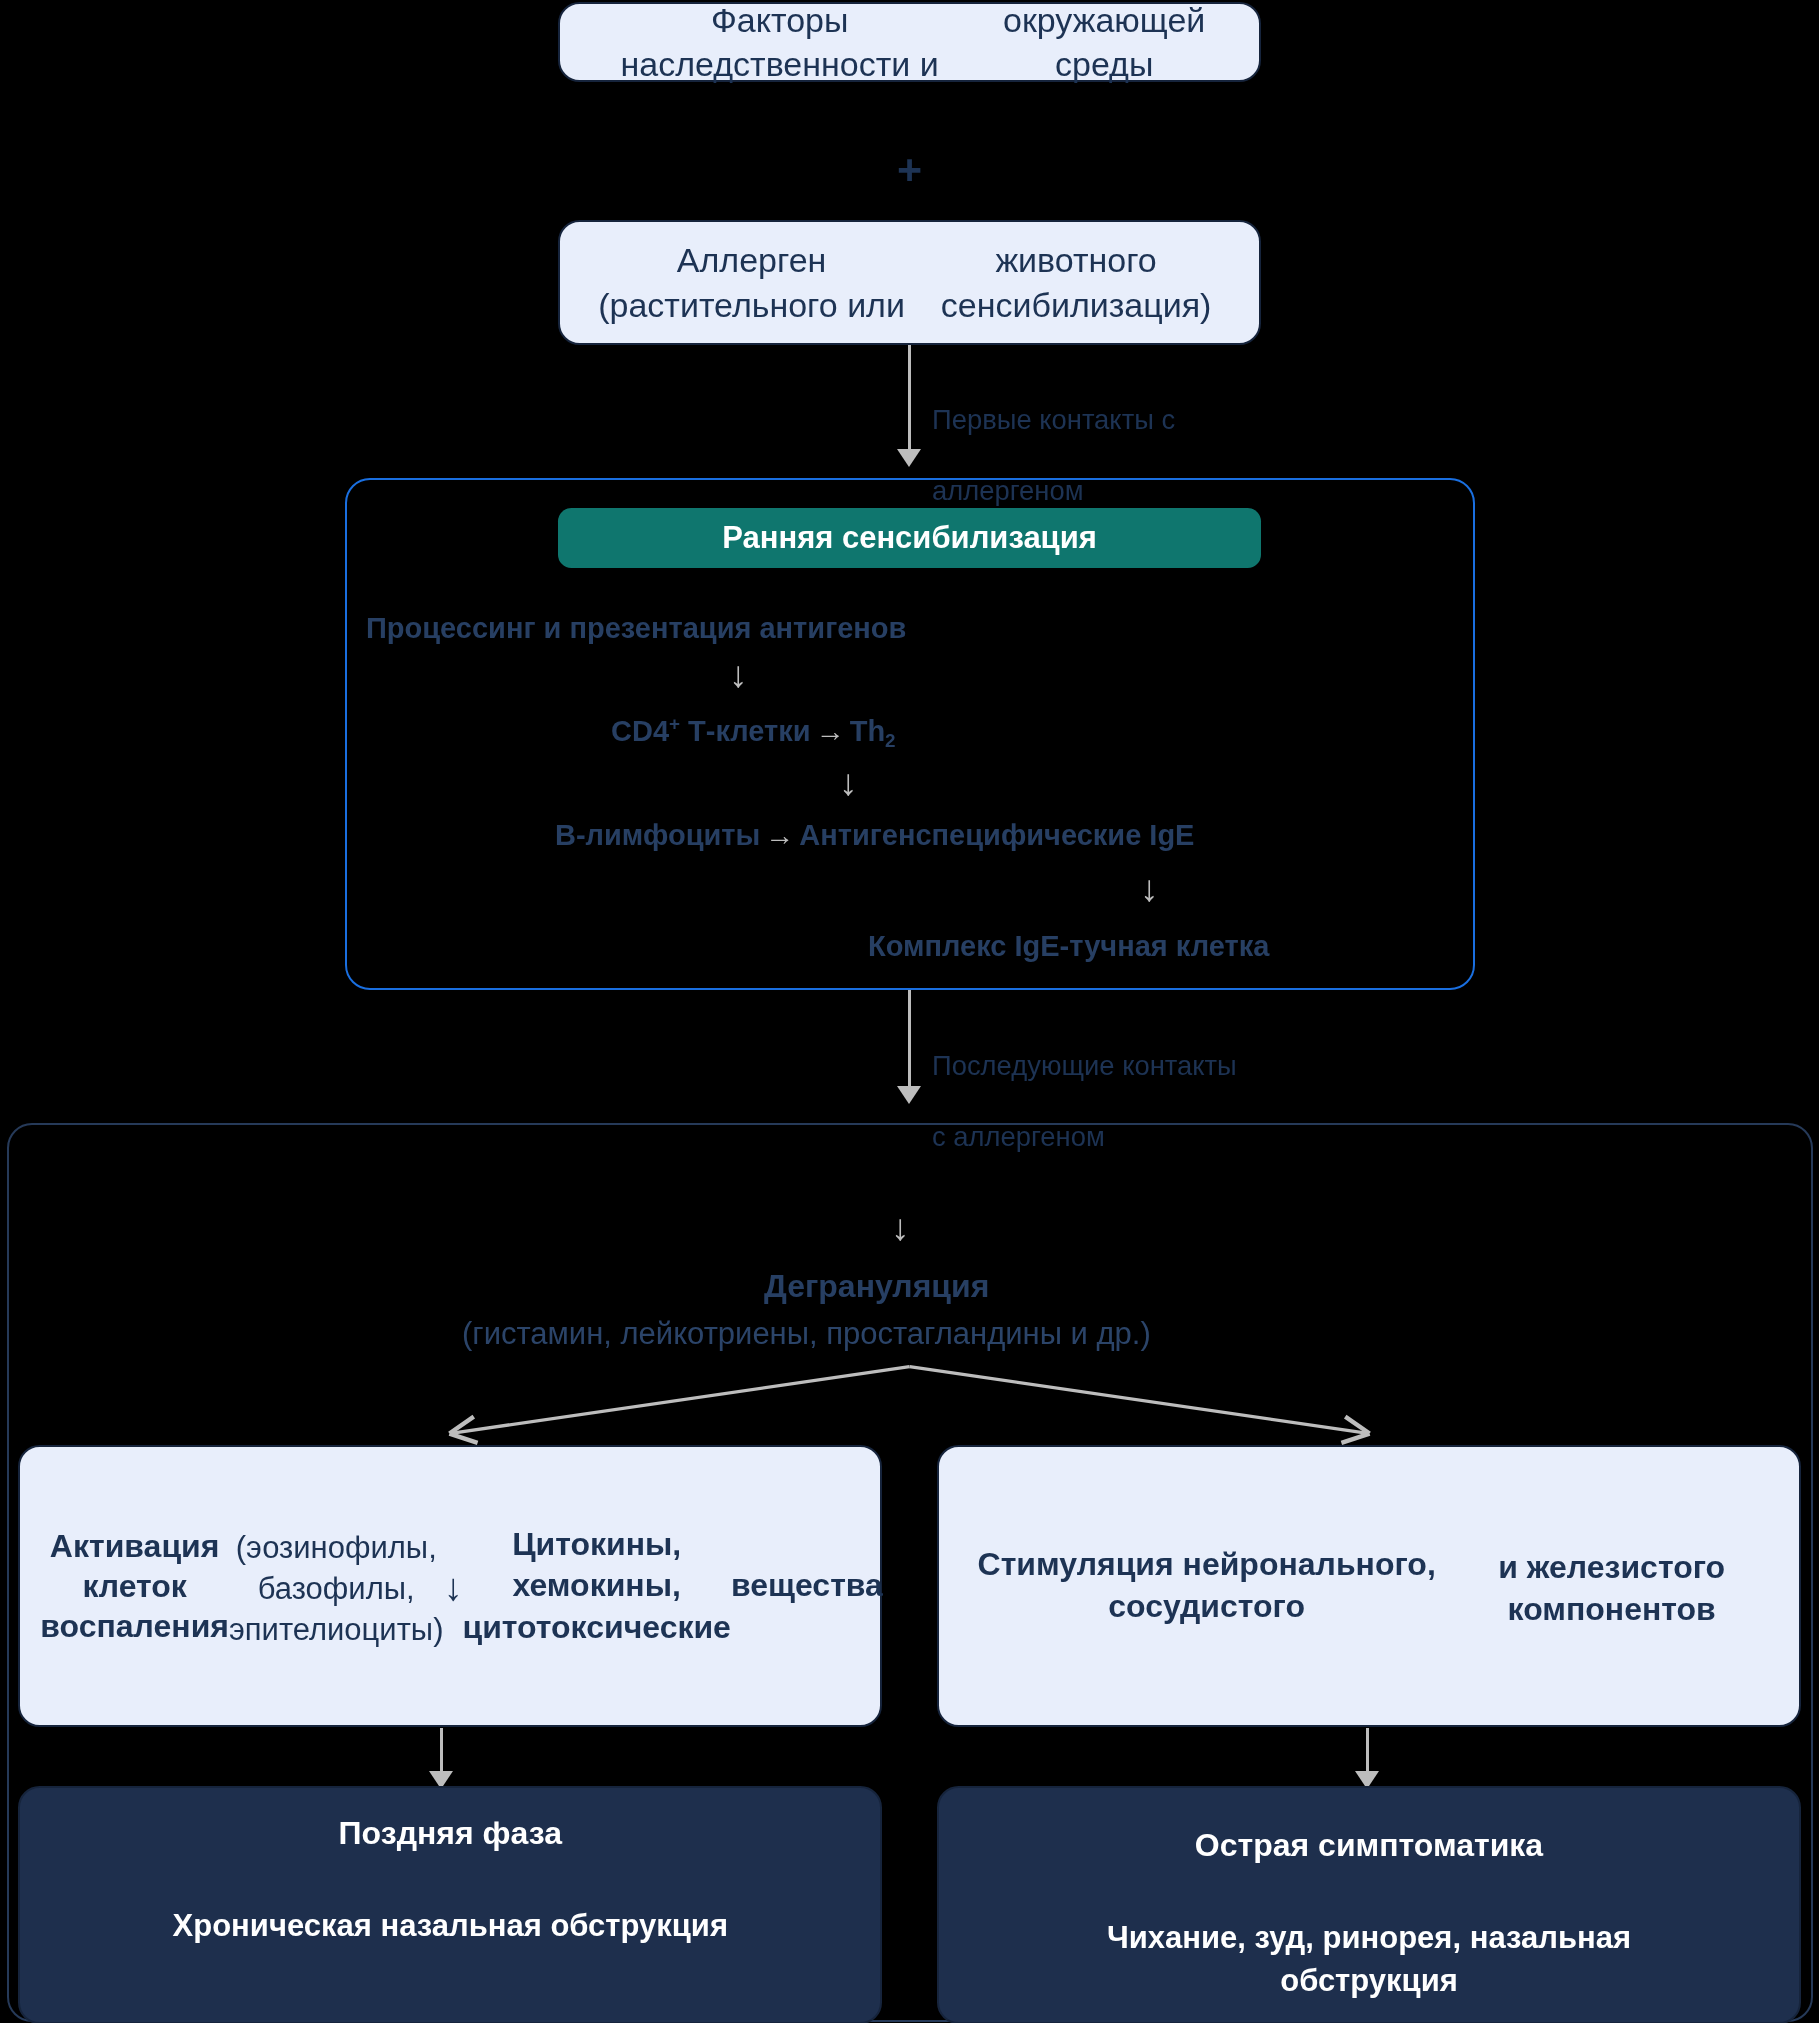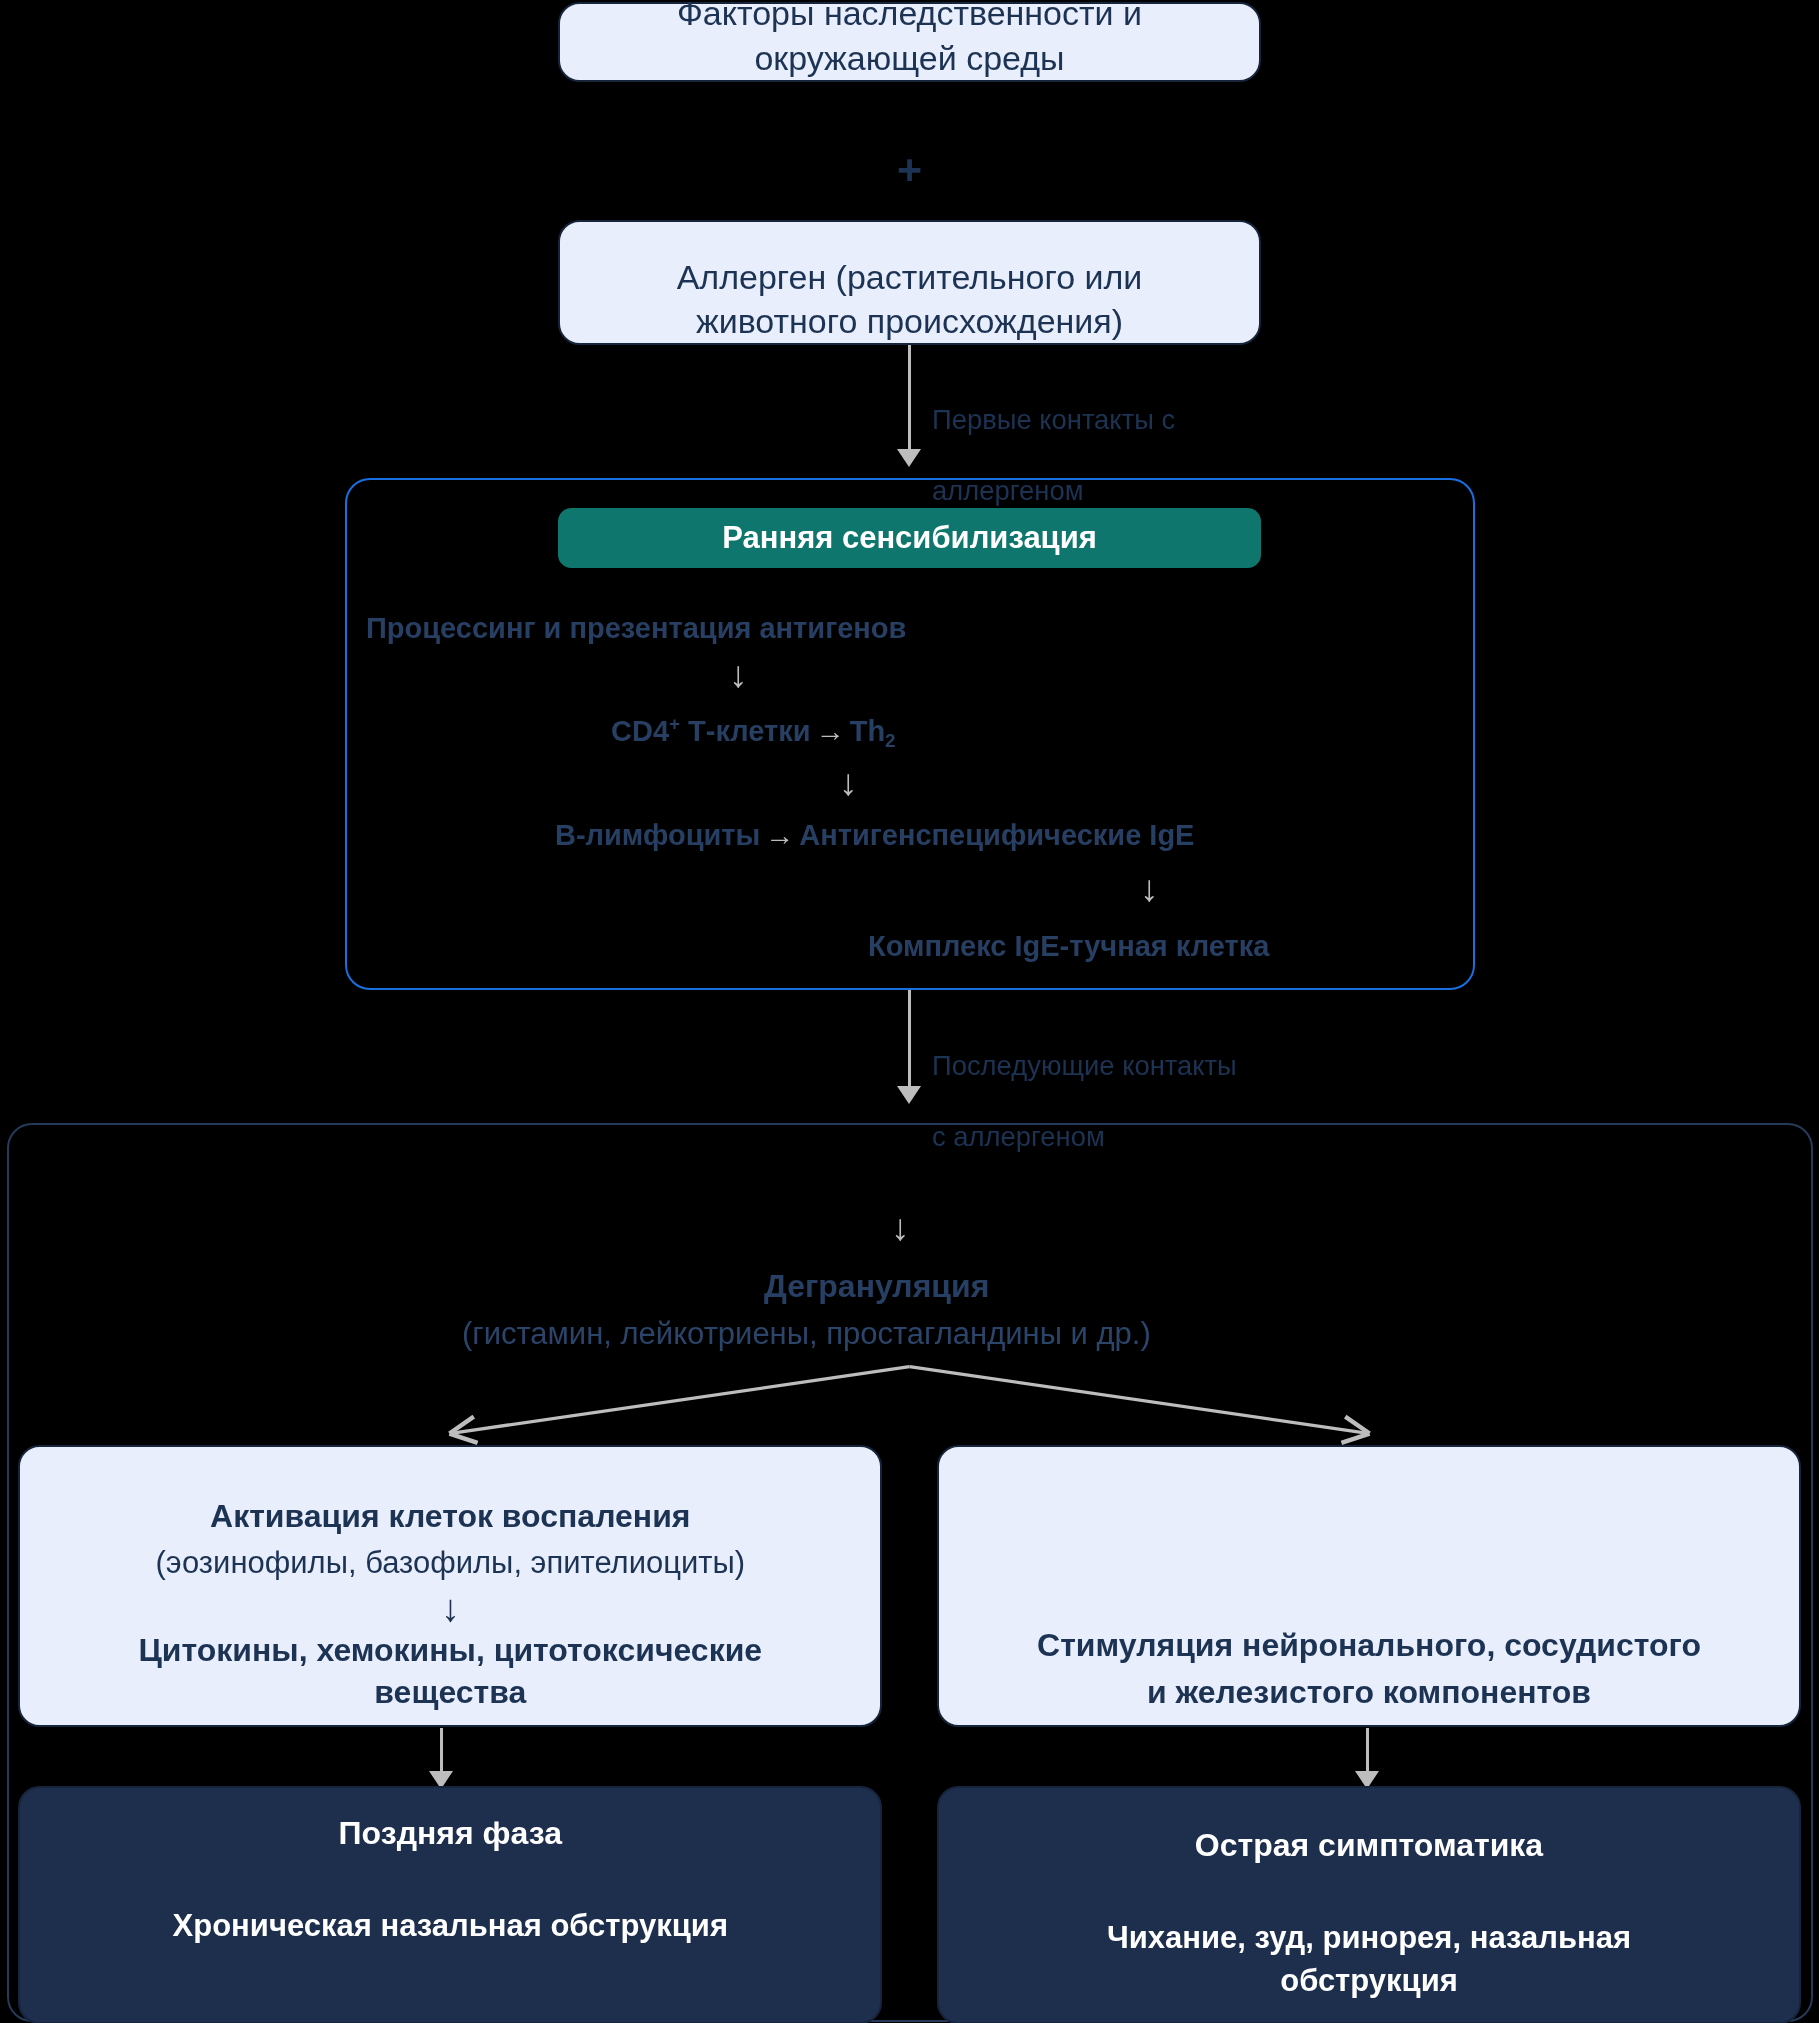--- a/index.html
+++ b/index.html
@@ -22,23 +22,23 @@
 
   
   .light-box {
     position: absolute;
     background: #e8eefb;
     border: 2.5px solid #16243c;
     border-radius: 21.6px;
     box-sizing: border-box;
     color: #1d3354;
     display: flex;
-    flex-direction: column;
+    flex-direction: row;
     align-items: center;
-    justify-content: flex-end;
+    justify-content: space-between;
     text-align: center;
   }
   .dark-box {
     position: absolute;
     background: #1e2f4d;
     border: 2.5px solid #16243c;
     border-radius: 21.6px;
     box-sizing: border-box;
     color: #ffffff;
     display: flex;
@@ -175,21 +175,21 @@
 
   <div class="light-box top-text" style="left:558px; top:1.7px; width:703px; height:80px; border-top-left-radius:21.6px; border-top-right-radius:21.6px;">
     <span class="txt-line">Факторы наследственности и</span>
     <span class="txt-line">окружающей среды</span>
   </div>
 
   <div class="plus-sign" style="left:897px; top:148px;">+</div>
 
   <div class="light-box top-text" style="left:558px; top:220px; width:703px; height:125px;">
     <span class="txt-line">Аллерген (растительного или</span>
-    <span class="txt-line">животного происхождения)</span>
+    <span class="txt-line">животного сенсибилизация)</span>
   </div>
 
   <div class="vline" style="left:908px; top:345px; height:108px;"></div>
   <div class="arrow-head-down" style="left:897px; top:449px;"></div>
   <div class="edge-label" style="left:932px; top:366px; width:390px;">
     <span class="txt-line">Первые контакты с</span>
     <span class="txt-line">аллергеном</span>
   </div>
 
   <div class="panel-blue" style="left:345px; top:478px; width:1130px; height:512px;"></div>

